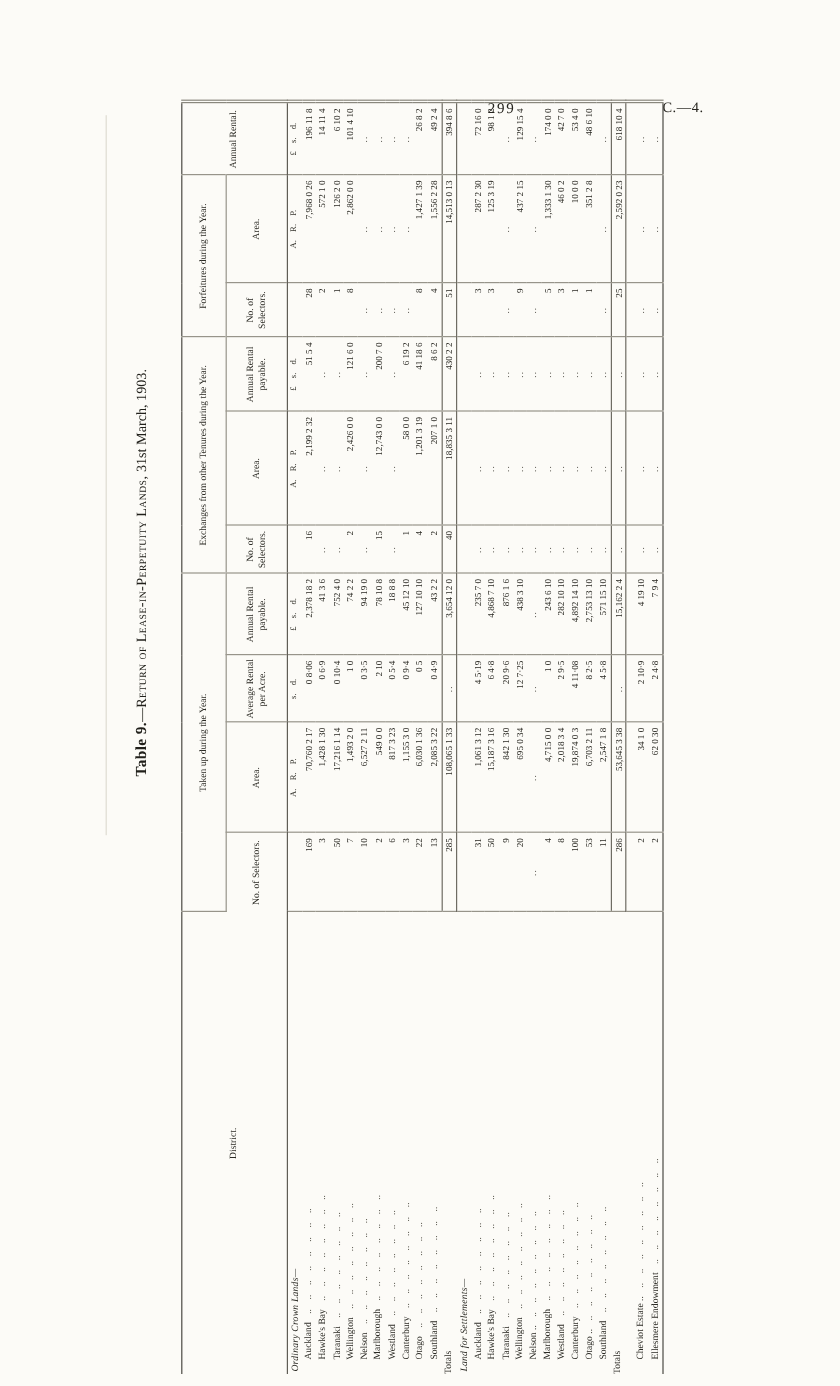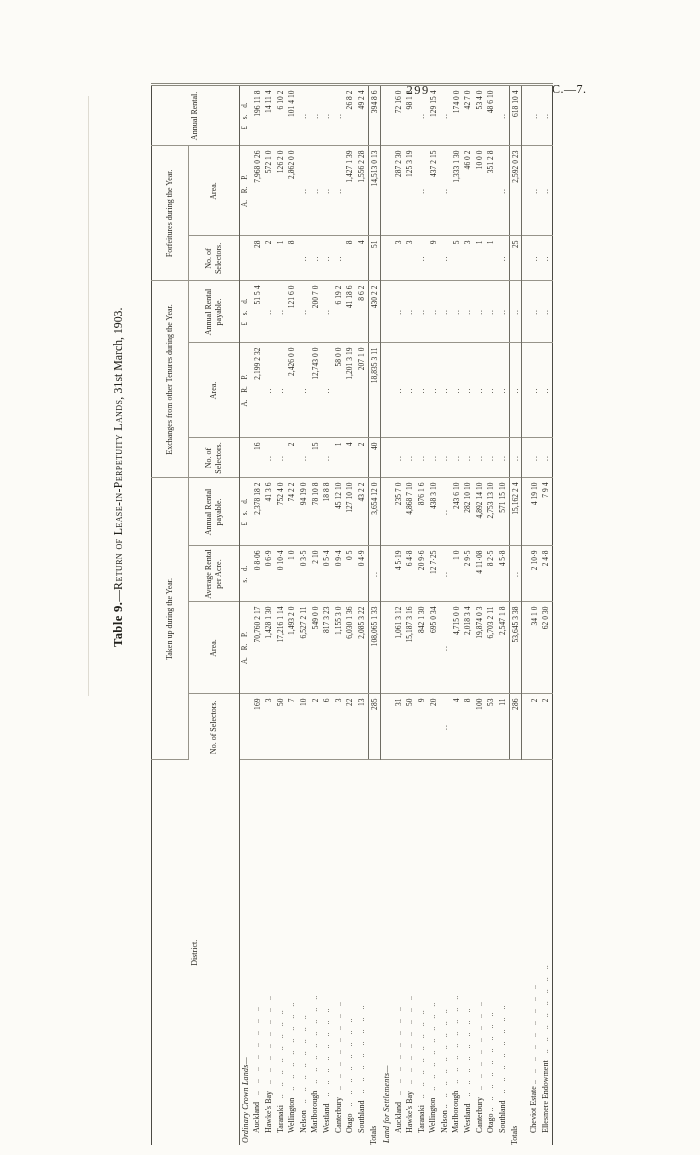--- a/index.html
+++ b/index.html
@@ -54,21 +54,21 @@
   .sec .dname{font-style:italic;padding-left:2px;letter-spacing:.2px;}
   .dat .dname{padding-left:12px;white-space:nowrap;}
   .leaders{flex:1;overflow:hidden;white-space:nowrap;color:#4a483f;margin-left:7px;}
   .leaders::after{content:"..\00a0\00a0\00a0\00a0..\00a0\00a0\00a0\00a0..\00a0\00a0\00a0\00a0..\00a0\00a0\00a0\00a0..\00a0\00a0\00a0\00a0..\00a0\00a0\00a0\00a0..\00a0\00a0\00a0\00a0..";}
   tr.gap td{height:16px;vertical-align:bottom;padding-bottom:2px;}
 </style>
 </head>
 <body>
 
 <div class="page-num">299</div>
-<div class="doc-ref">C.—7.</div>
+<div class="doc-ref">C.—4.</div>
 <div class="edge-line"></div>
 
 <div class="rot">
   <div class="tbl-title">
     <span class="bold">Table 9.</span><span>—</span><span class="sc">Return of Lease-in-Perpetuity Lands,</span><span> 31st March, 1903.</span>
   </div>
 
   <table>
     <colgroup>
       <col style="width:385px">

